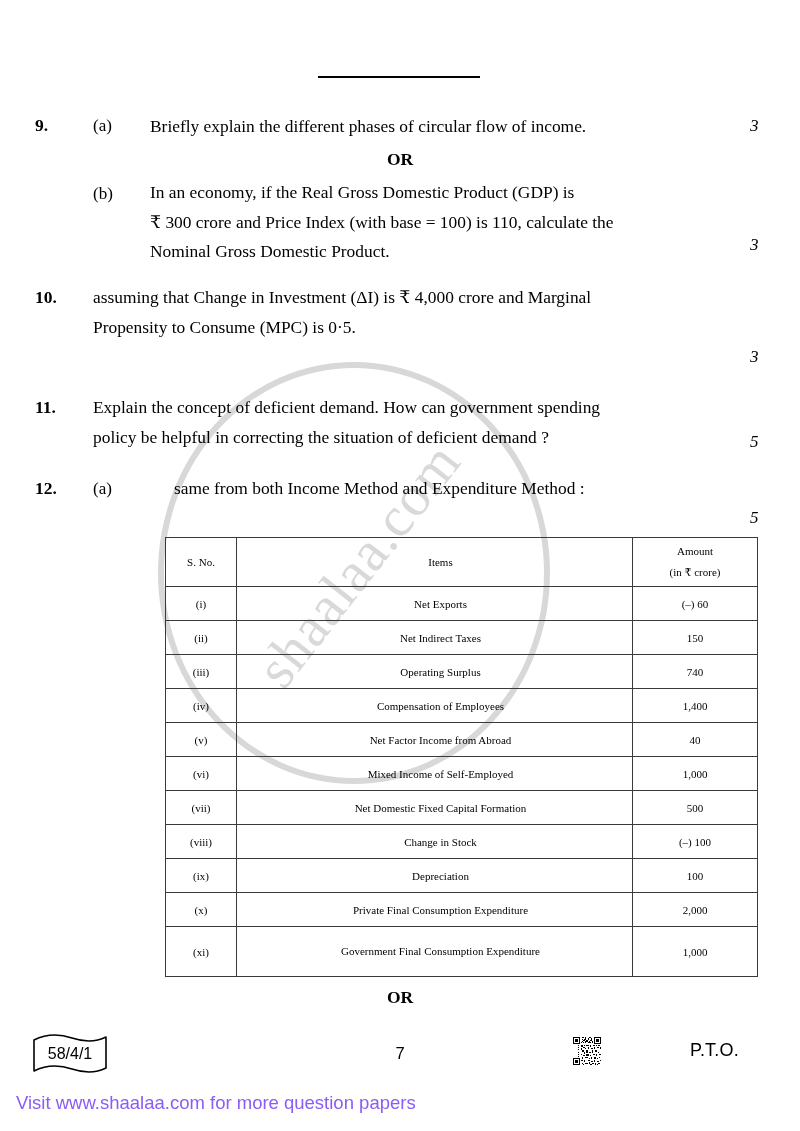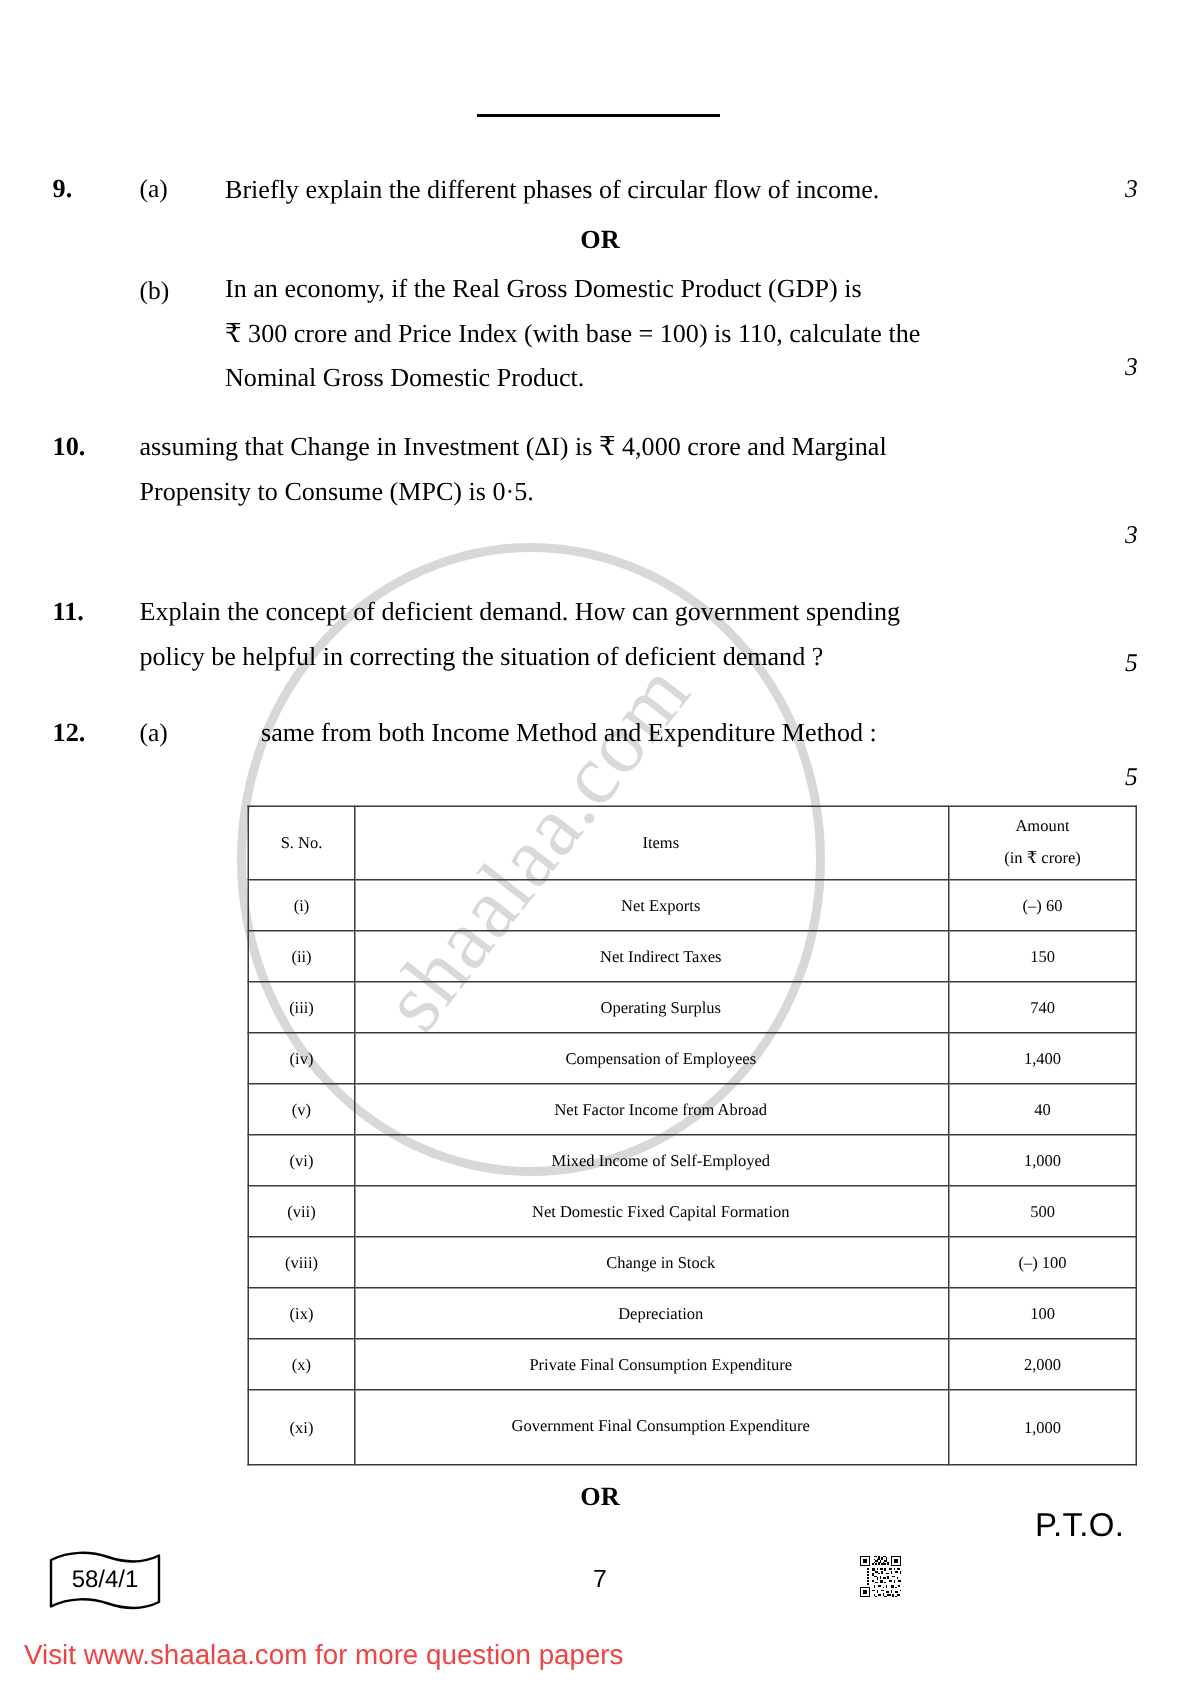--- a/index.html
+++ b/index.html
@@ -165,33 +165,33 @@
     position: absolute;
     left: 572px;
     top: 1036px;
     width: 30px;
     height: 30px;
   }
 
   #pto {
     position: absolute;
     left: 690px;
-    top: 1004px;
+    top: 1040px;
     font-family: "Liberation Sans", "DejaVu Sans", sans-serif;
-    font-size: 22px;
+    font-size: 18px;
     letter-spacing: 0.2px;
   }
 
   #visit-line {
     position: absolute;
     left: 16px;
     top: 1092px;
     font-family: "Liberation Sans", "DejaVu Sans", sans-serif;
     font-size: 18.5px;
-    color: #ef4444;
+    color: #8b5cf6;
   }
 </style>
 </head>
 <body>
 
 <div id="page">
 
   <div id="watermark">
     <div class="wm-ring"></div>
     <div class="wm-text">shaalaa.com</div>

